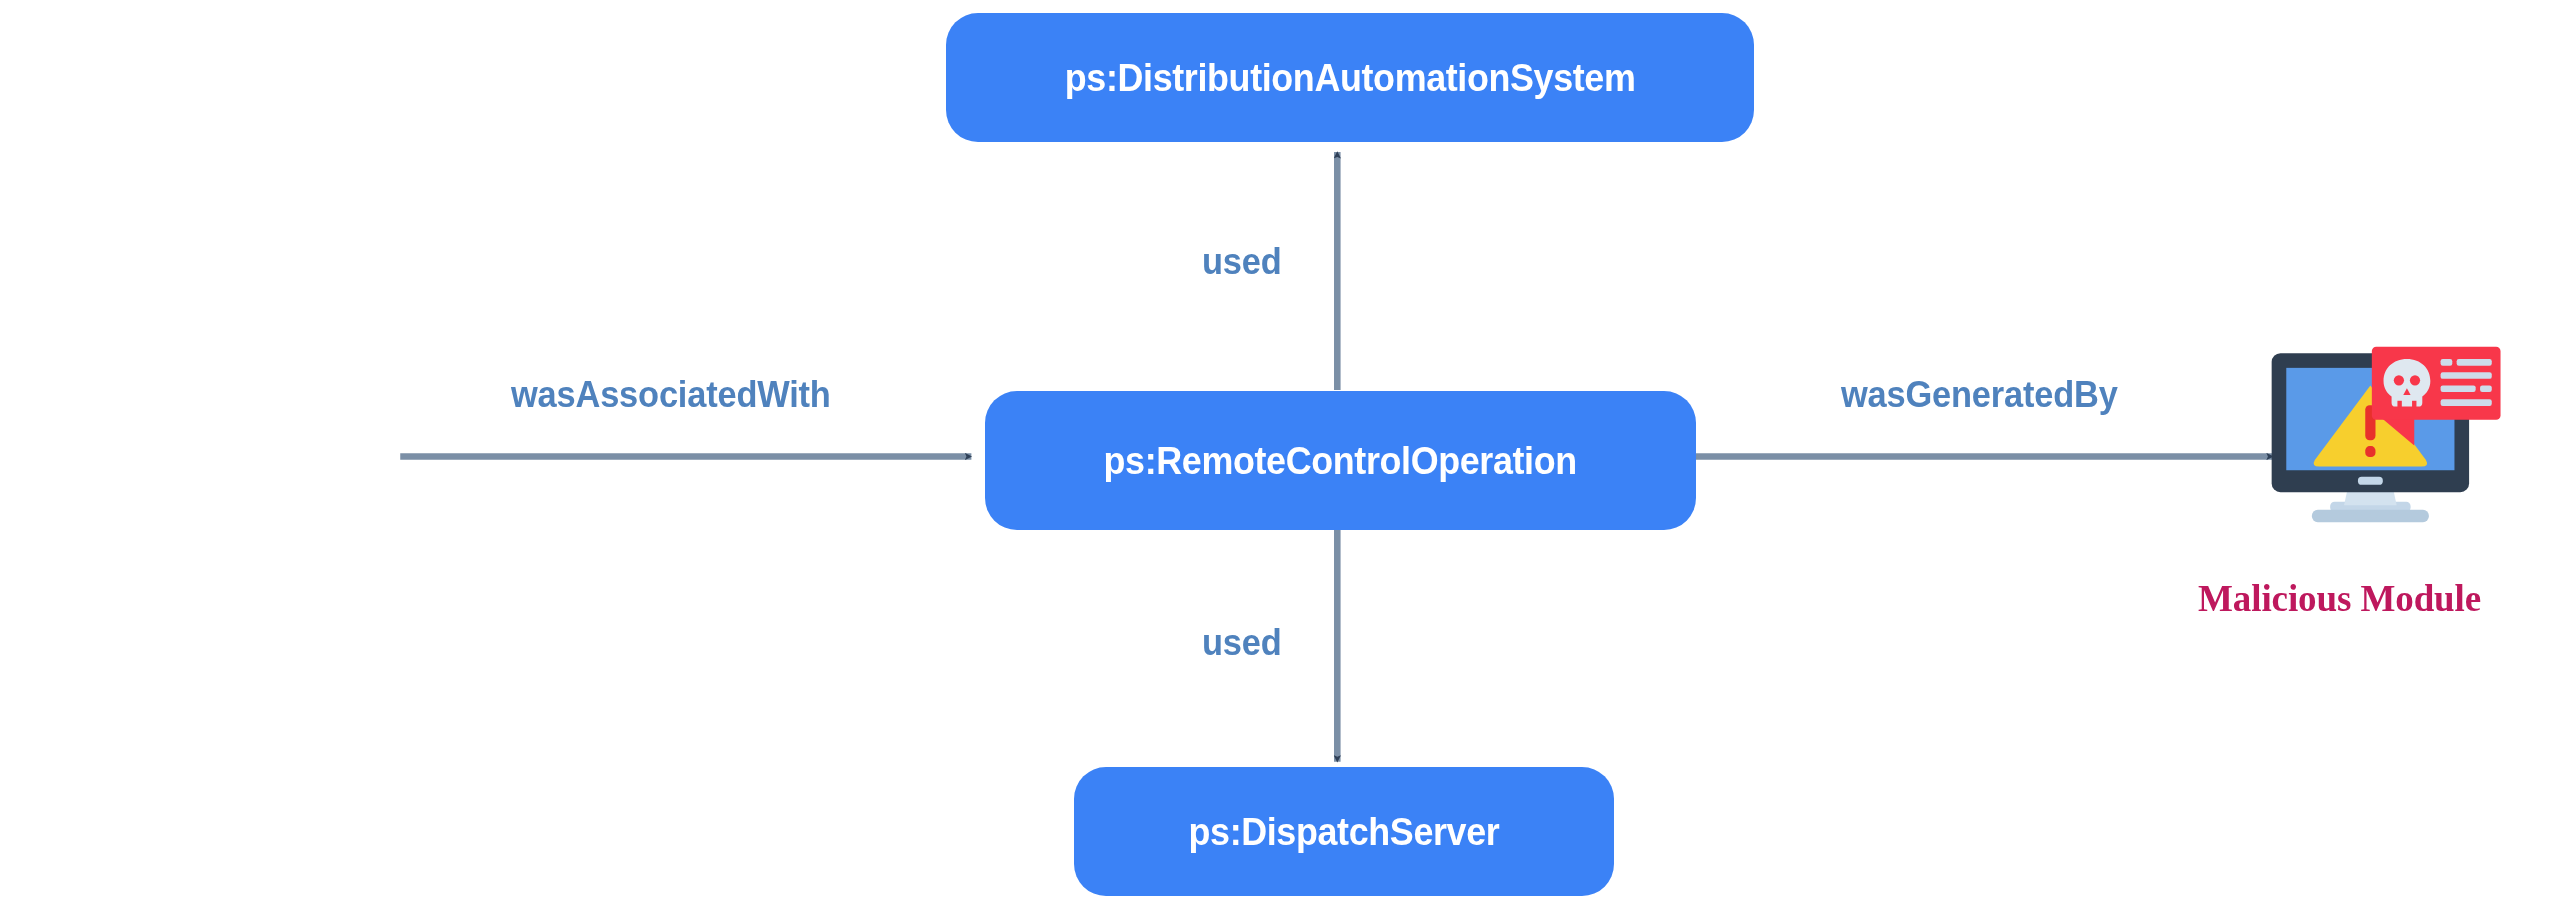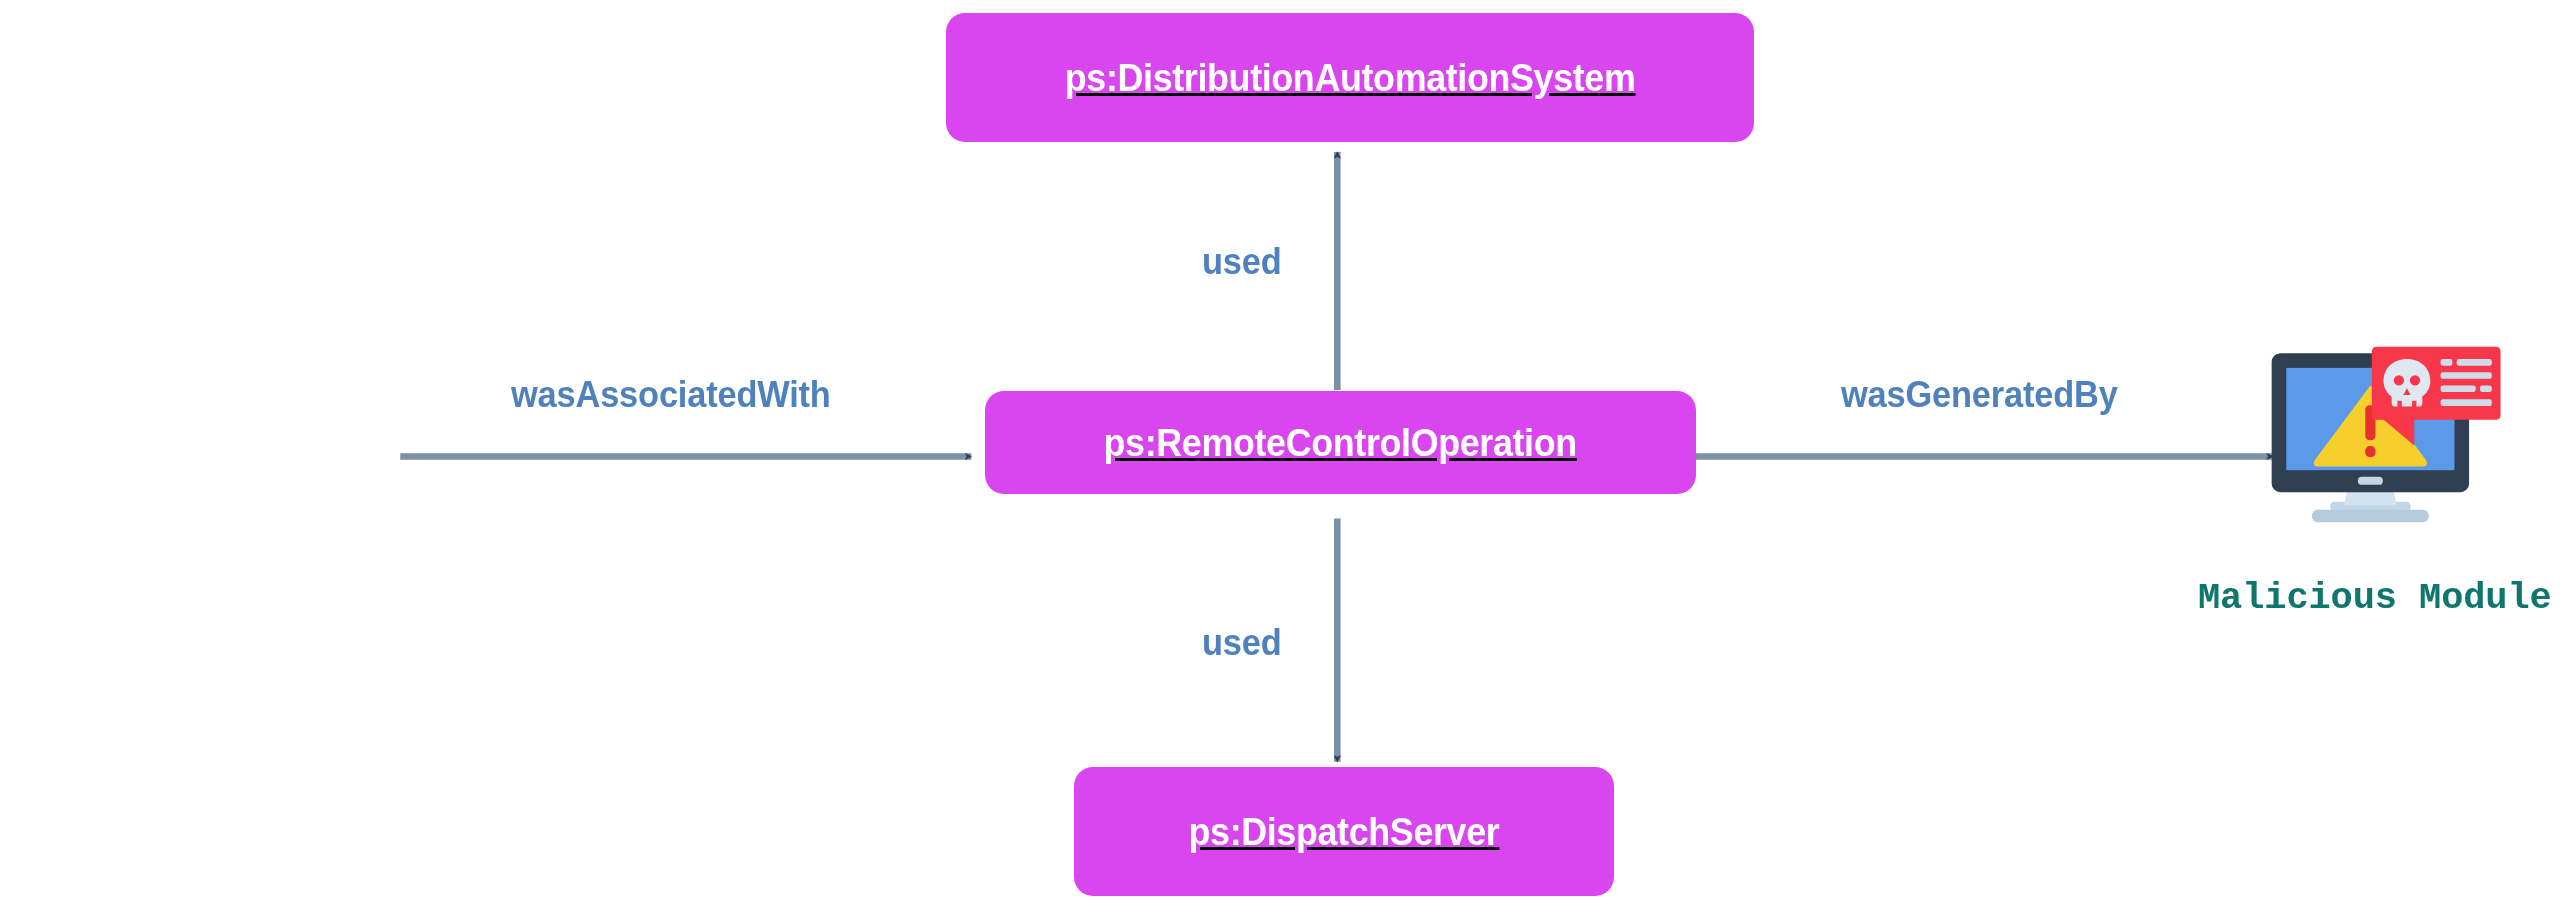--- a/index.html
+++ b/index.html
@@ -12,27 +12,26 @@
   }
   #canvas {
     position: relative;
     width: 2576px;
     height: 913px;
     background: #ffffff;
     overflow: hidden;
   }
   .node {
     position: absolute;
-    background: #d946ef;
-    border-radius: 19px;
+    background: #3b82f6;
+    border-radius: 32px;
     display: flex;
     align-items: center;
     justify-content: center;
     box-sizing: border-box;
-    text-decoration: underline;
   }
   .node-label {
     color: #ffffff;
     font-family: "Liberation Sans", sans-serif;
     font-weight: bold;
     font-size: 39px;
     letter-spacing: -0.4px;
     white-space: nowrap;
     transform: scaleX(0.92);
   }
@@ -42,22 +41,22 @@
     font-family: "Liberation Sans", sans-serif;
     font-weight: bold;
     font-size: 37px;
     white-space: nowrap;
     letter-spacing: -0.2px;
     transform: scaleX(0.93);
     transform-origin: left center;
   }
   .icon-caption {
     position: absolute;
-    color: #0f766e;
-    font-family: Liberation Mono, monospace;
+    color: #be185d;
+    font-family: Liberation Serif, serif;
     font-weight: bold;
     font-size: 37px;
     white-space: nowrap;
     letter-spacing: -0.1px;
   }
   svg.edges {
     position: absolute;
     left: 0;
     top: 0;
     width: 2576px;
@@ -102,21 +101,21 @@
     <g>
       <line x1="2322" y1="625" x2="3112" y2="625" stroke="#7b8fa6" stroke-width="9" marker-end="url(#arrowRight)"></line>
     </g>
   </svg>
 
 
   <div class="node" style="left:946px; top:13px; width:808px; height:129px;">
     <span class="node-label">ps:DistributionAutomationSystem</span>
   </div>
 
-  <div class="node" style="left:985px; top:391px; width:711px; height:103px;">
+  <div class="node" style="left:985px; top:391px; width:711px; height:139px;">
     <span class="node-label">ps:RemoteControlOperation</span>
   </div>
 
   <div class="node" style="left:1074px; top:767px; width:540px; height:129px;">
     <span class="node-label">ps:DispatchServer</span>
   </div>
 
   <span class="edge-label" style="left:511px; top:374px;">wasAssociatedWith</span>
 
   <span class="edge-label" style="left:1202px; top:241px;">used</span>

